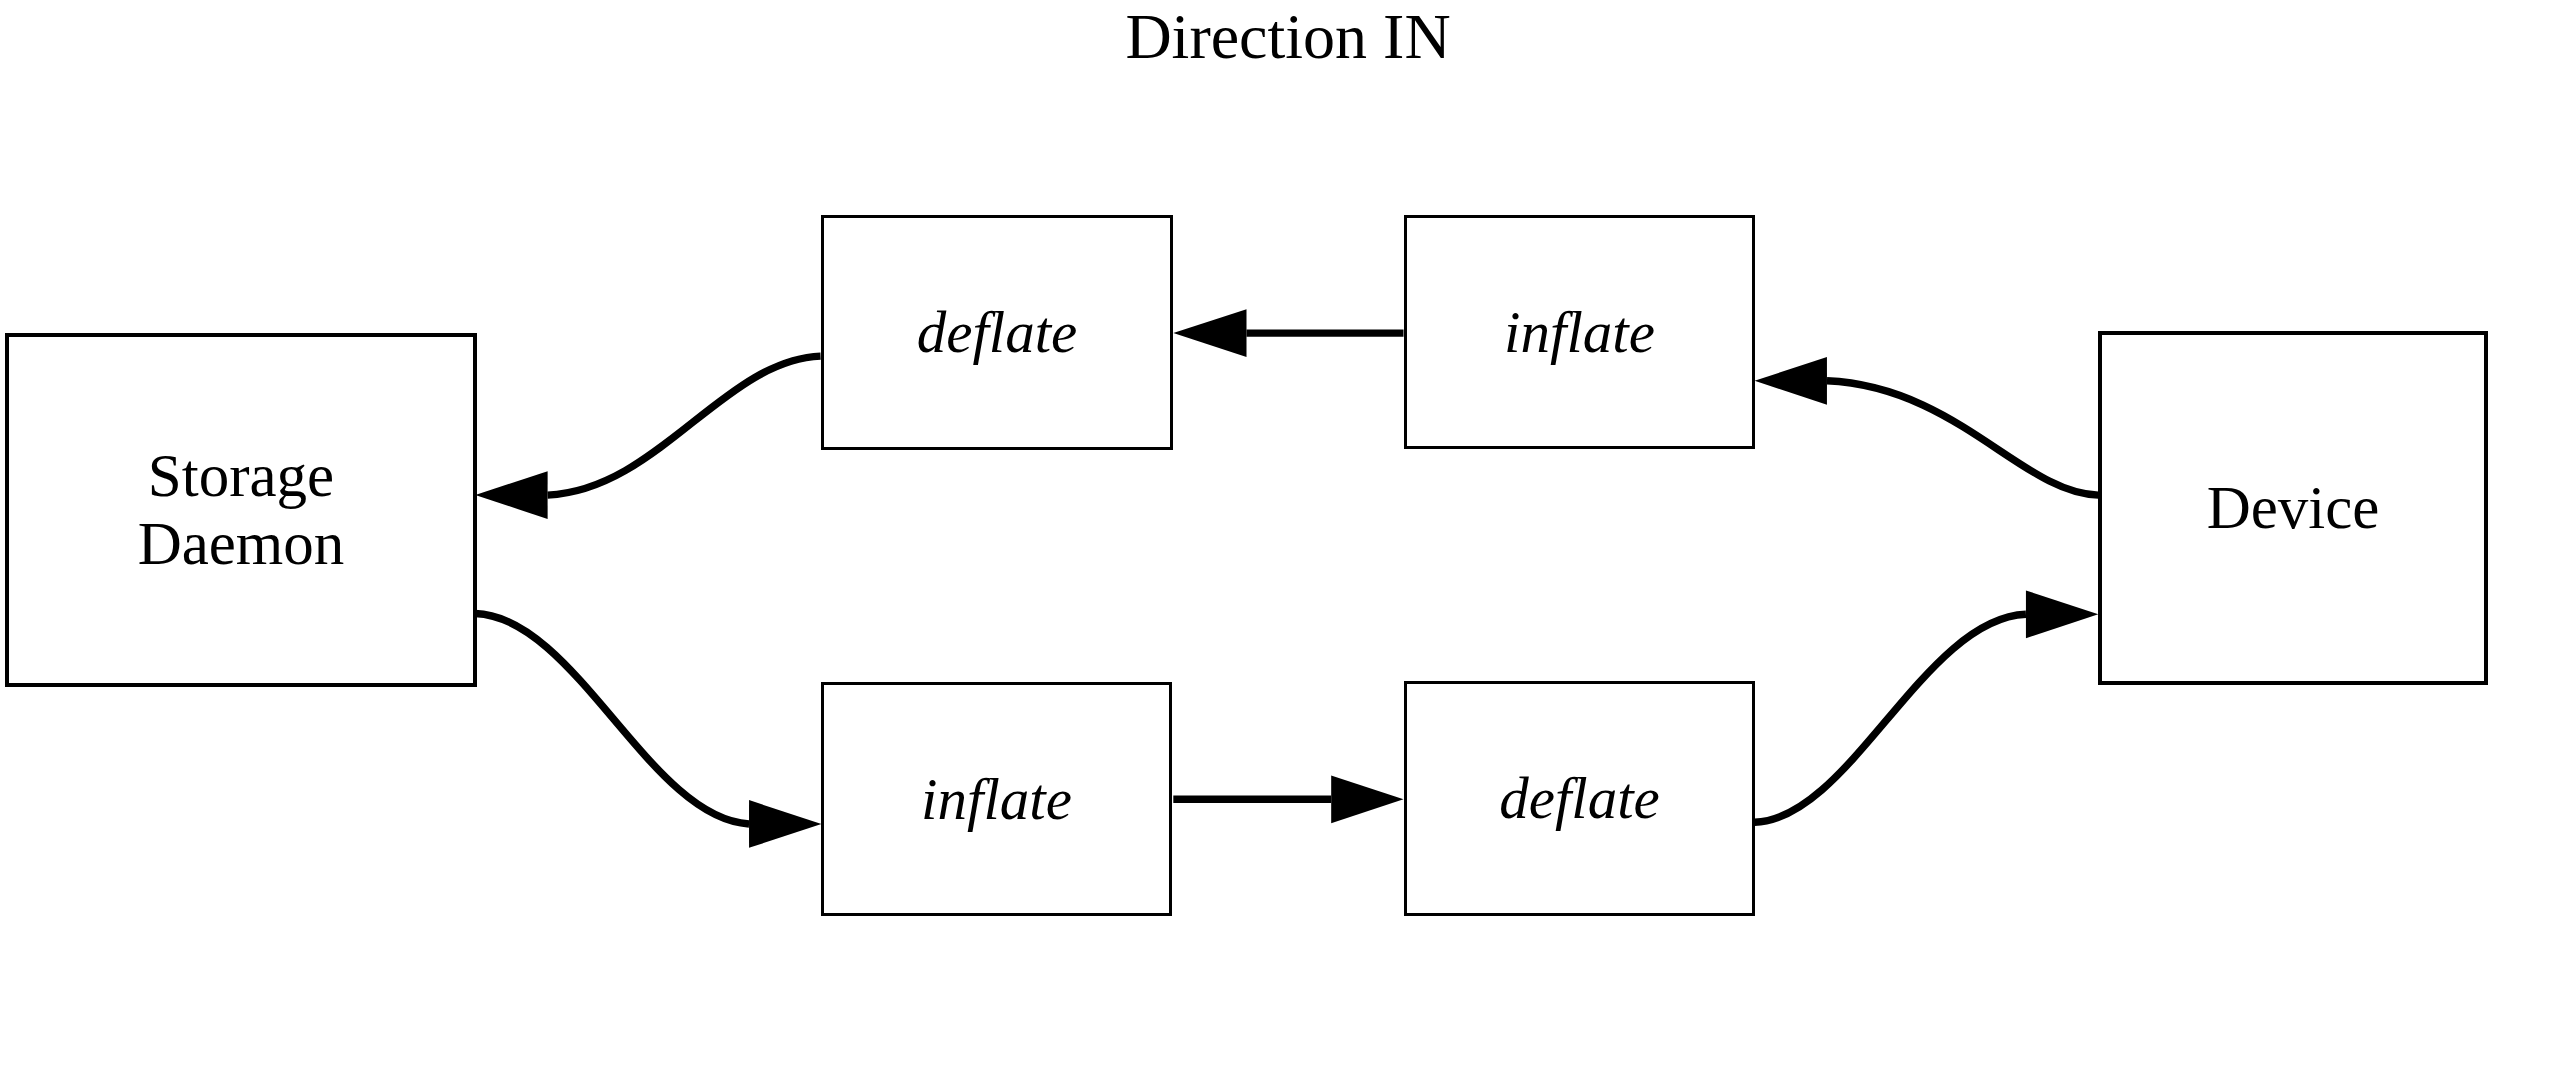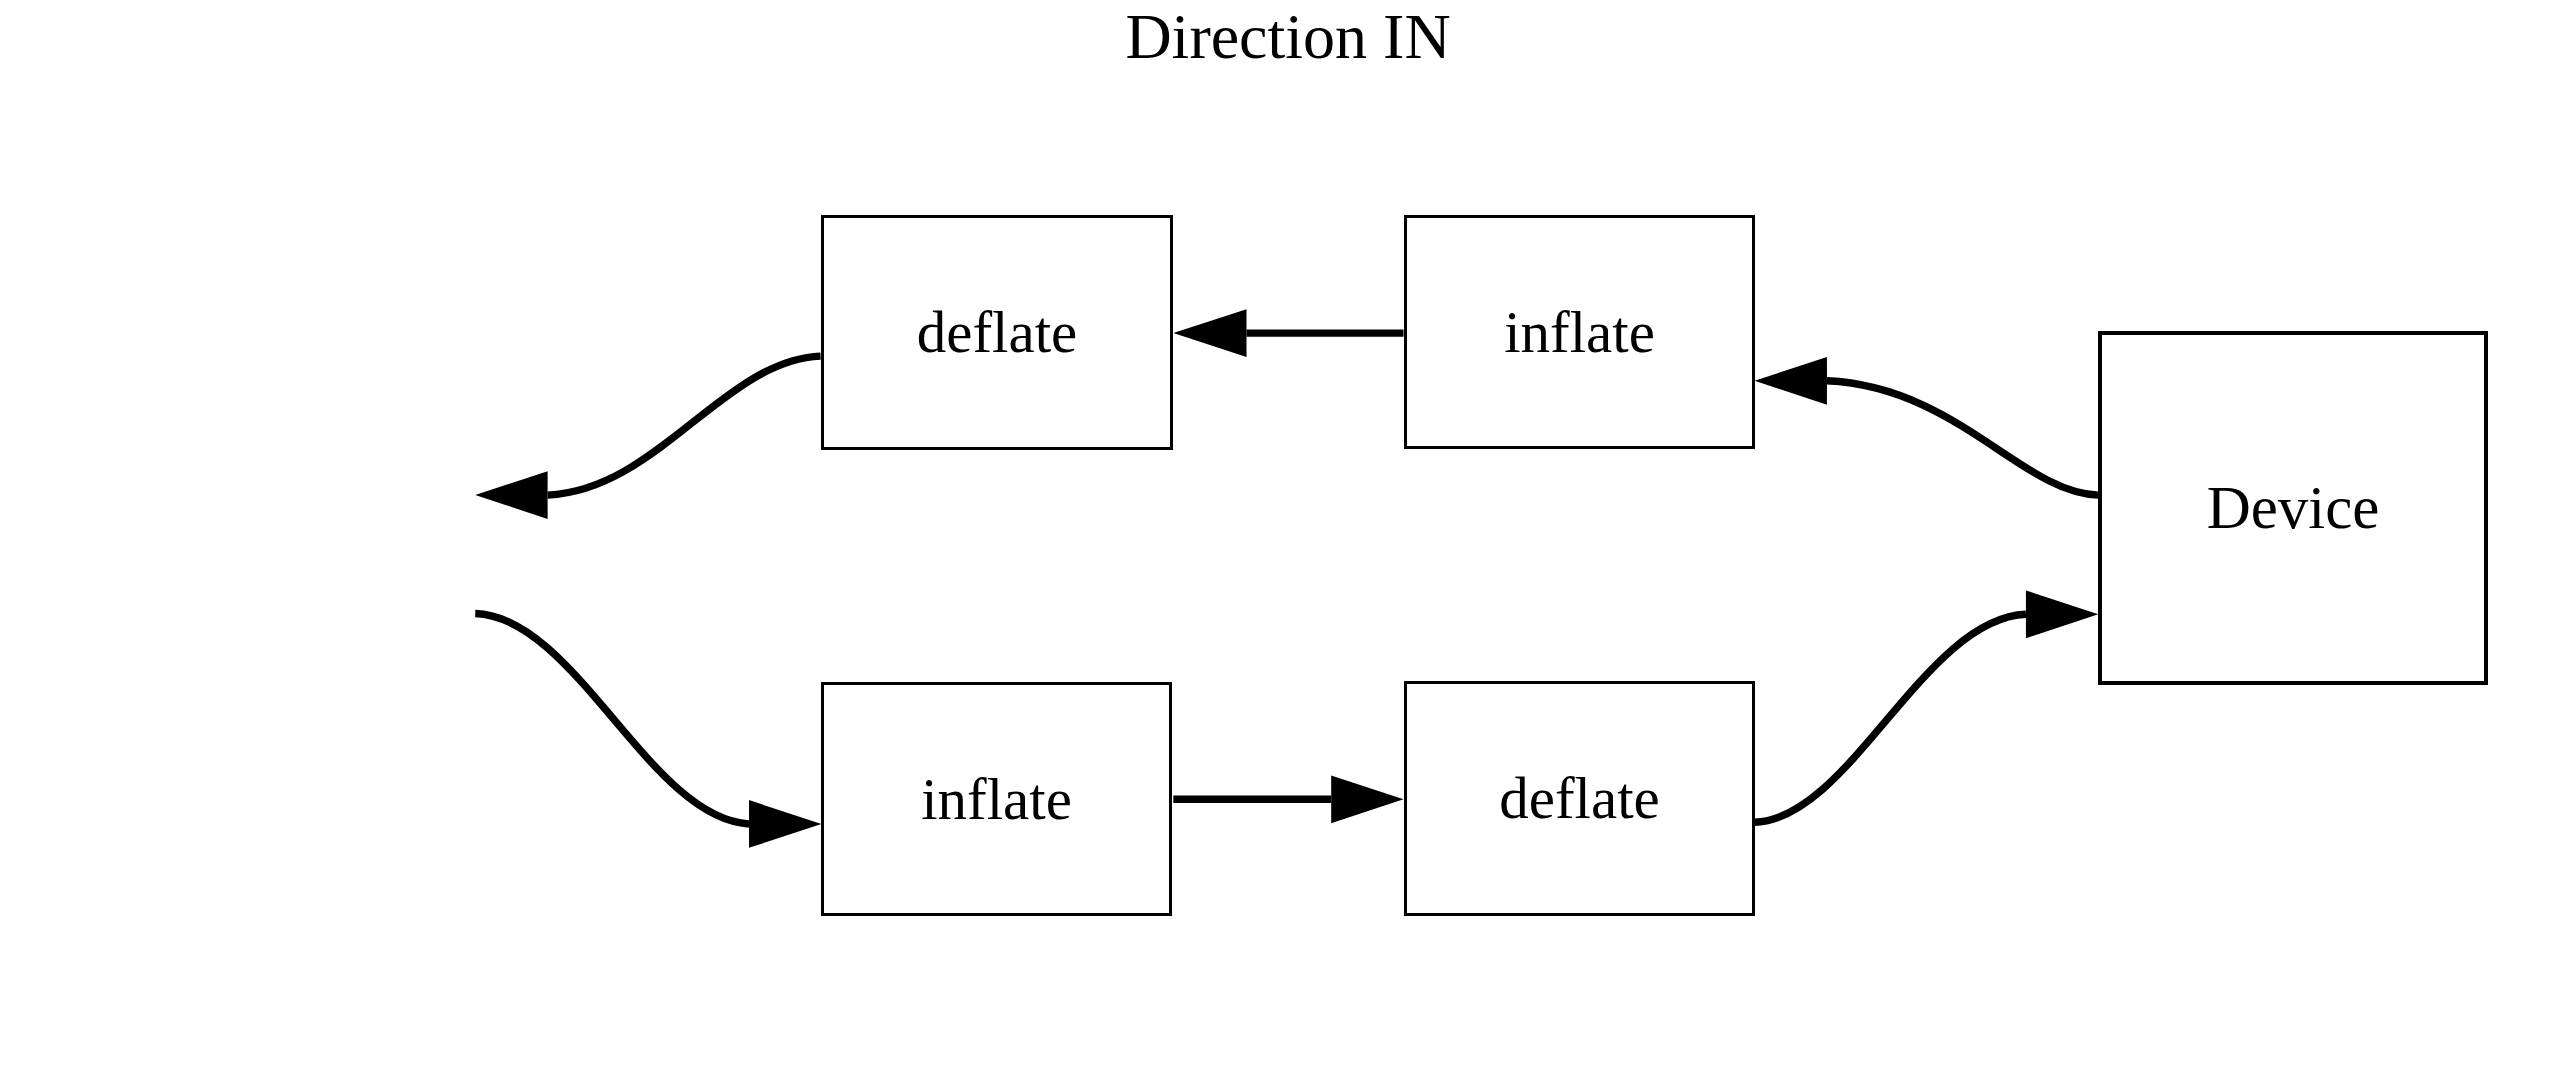--- a/index.html
+++ b/index.html
@@ -52,21 +52,21 @@
   }
   .node .node-label {
     font-family: "Liberation Serif", "DejaVu Serif", serif;
     font-size: 61px;
     line-height: 1.12;
     color: #000000;
     white-space: pre-line;
     padding: 0 8.2px;
   }
   .node.thin { border-width: 3.3px; }
-  .node.thin .node-label { font-size: 59px; }
+  .node.thin .node-label { font-size: 59px; font-style: italic; }
 
   #node-storage-daemon { left: 5px;   top: 333px;  width: 472px; height: 354px; }
   #node-deflate-in     { left: 821px;  top: 215px;  width: 352px; height: 235px; }
   #node-inflate-in     { left: 1404px; top: 215px; width: 351px; height: 234px; }
   #node-device         { left: 2098px; top: 331px; width: 390px; height: 354px; }
   #node-inflate-out    { left: 821px;  top: 682px; width: 351px; height: 234px; }
   #node-deflate-out    { left: 1404px; top: 681px; width: 351px; height: 235px; }
 
   
   #edge-layer {
@@ -121,20 +121,24 @@
       <path class="edge-line" d="M 1427 972 L 1619 972"></path>
       <polygon class="edge-head" points="1707,972 1619,943 1619,1001"></polygon>
     </g>
 
     <g>
       <path class="edge-line" d="M 2134 1000 C 2250 996 2340 752 2464 747"></path>
       <polygon class="edge-head" points="2552,747 2464,718 2464,776"></polygon>
     </g>
   </svg>
 
+  <div class="node" id="node-storage-daemon">
+    <span class="node-label">Storage
+Daemon</span>
+  </div>
 
   <div class="node thin" id="node-deflate-in">
     <span class="node-label">deflate</span>
   </div>
 
   <div class="node thin" id="node-inflate-in">
     <span class="node-label">inflate</span>
   </div>
 
   <div class="node" id="node-device">

